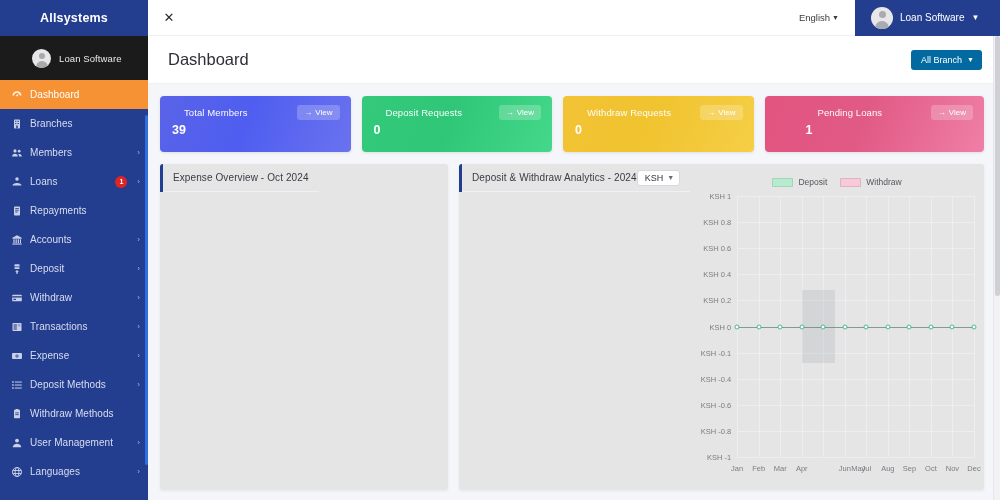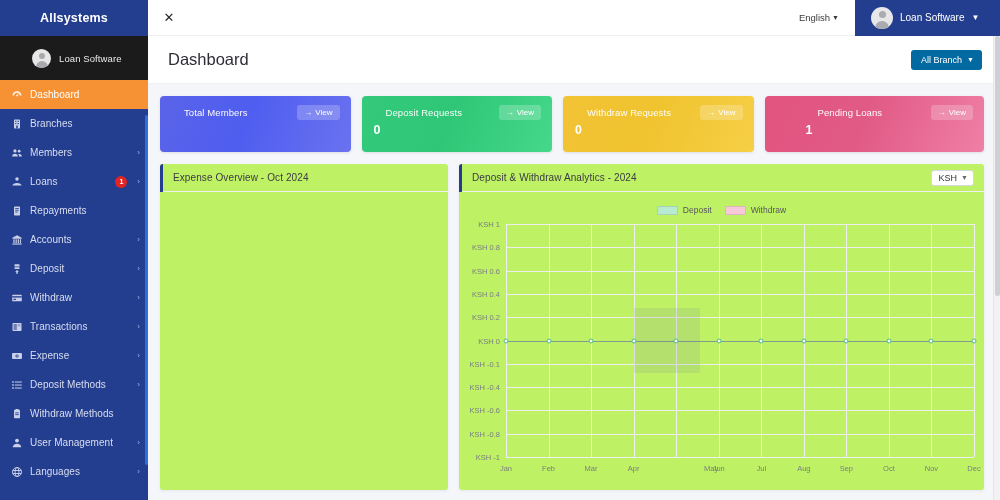--- a/index.html
+++ b/index.html
@@ -200,24 +200,24 @@
   .c-yellow { background: linear-gradient(110deg,#f2c335 0%,#f0c32f 45%,#f6cf46 100%); }
   .c-pink   { background: linear-gradient(110deg,#e25480 0%,#e15a86 45%,#ef7fa6 100%); padding-left: 41px; }
 
   
   .panels {
     display: flex; gap: 11px;
     padding: 12px 16px 0 12px;
     height: 338px;
   }
   .panel {
-    background: #bef264;
+    background: #e5e5e5;
     border-radius: 3px;
     box-shadow: 0 1px 3px rgba(40,40,70,.07);
-    display: flex; flex-direction: column;
+    display: flex; 
     overflow: hidden;
   }
   .panel-left  { width: 288px; flex: 0 0 288px; }
   .panel-right { flex: 1; }
   .panel-head {
     height: 28px;
     display: flex; align-items: center;
     padding: 0 10px 0 13px;
     border-bottom: 1px solid #eef0f4;
     position: relative;
@@ -506,20 +506,21 @@
 
     <div class="cards" id="cards">
         <div class="card c-blue">
           <div class="card-top">
             <span class="card-label">Total Members</span>
             <span class="card-btn">
               <span class="arr">→</span>
               <span>View</span>
             </span>
           </div>
+          <div class="card-value">39</div>
         </div>
         <div class="card c-green">
           <div class="card-top">
             <span class="card-label">Deposit Requests</span>
             <span class="card-btn">
               <span class="arr">→</span>
               <span>View</span>
             </span>
           </div>
           <div class="card-value">0</div>

